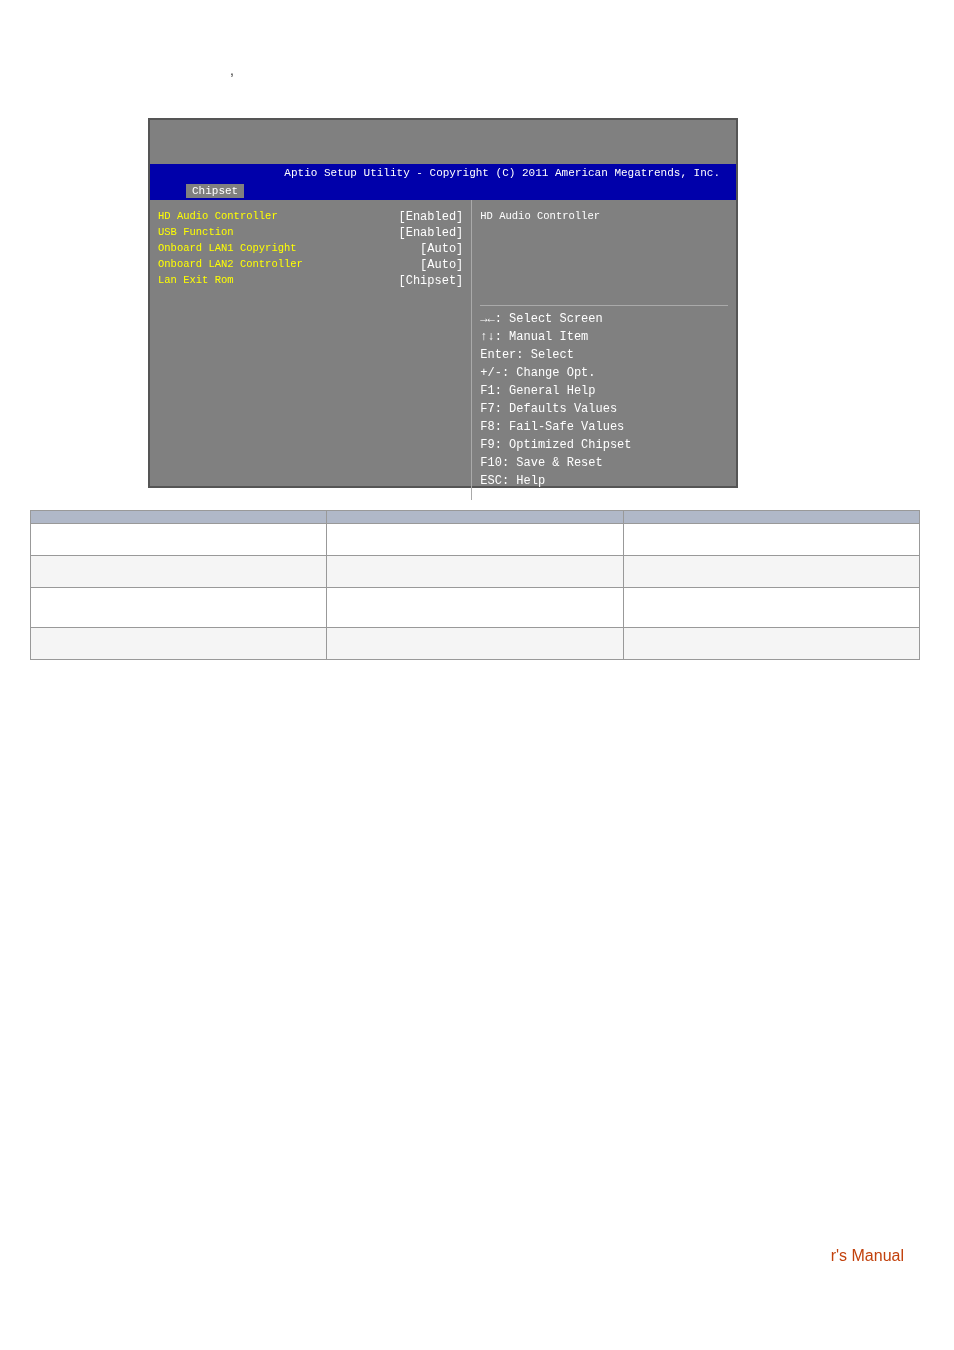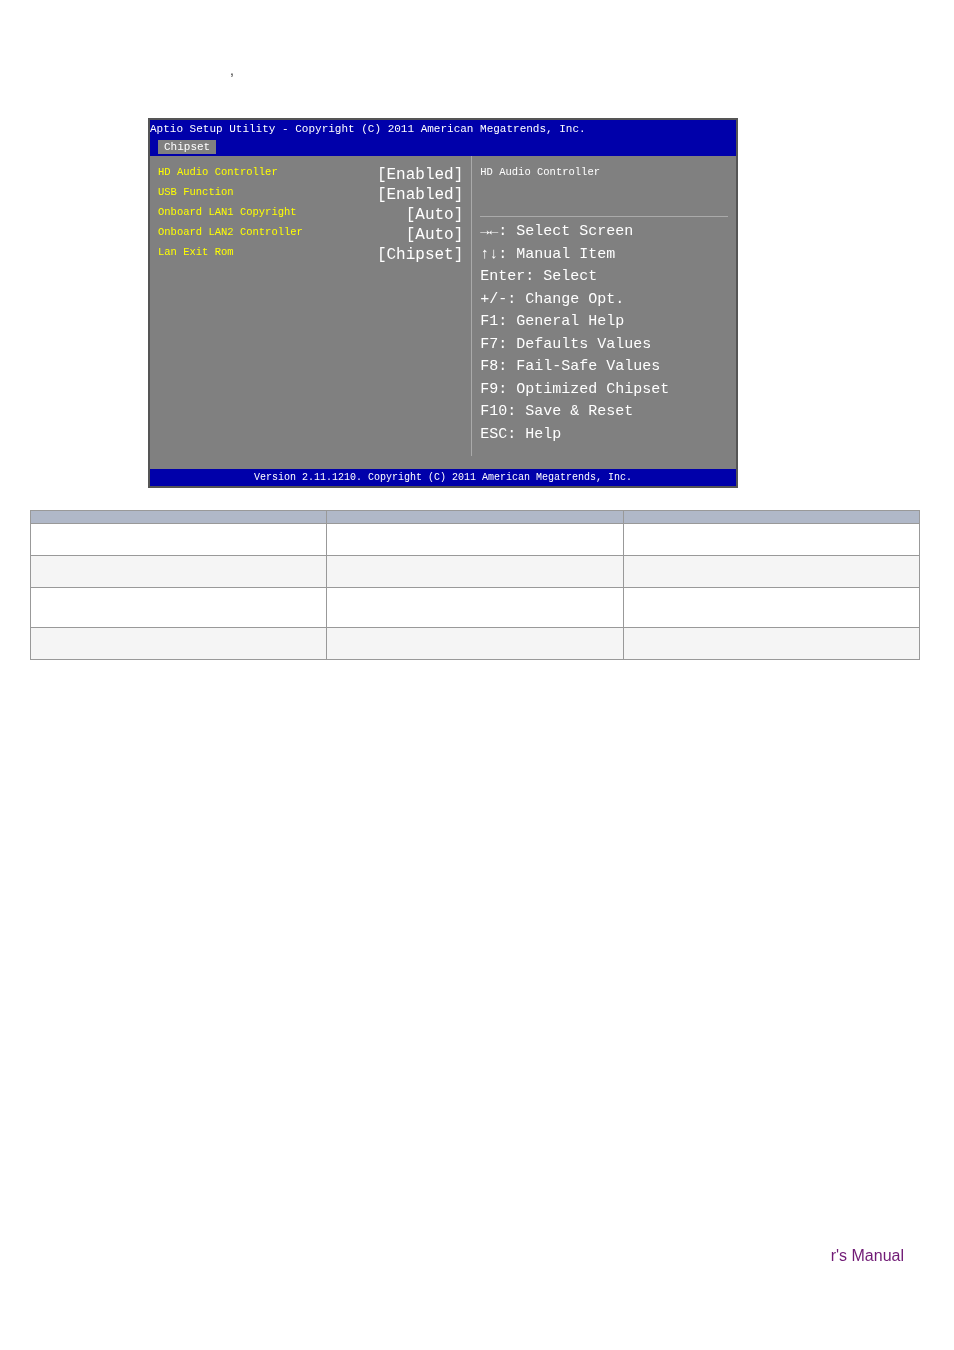--- a/index.html
+++ b/index.html
@@ -26,43 +26,45 @@
       left: 148px;
       width: 590px;
       height: 370px;
       background: #808080;
       border: 2px solid #555;
     }
 
     .bios-header {
       background: #0000aa;
       color: #ffffff;
-      text-align: left;
+      text-align: right;
       font-size: 11px;
       font-family: 'Courier New', monospace;
-      padding: 3px 0;
+      padding: 3px 16px;
+      margin-top: 44px;
     }
 
     .bios-tab-row {
       background: #0000aa;
       padding: 2px 8px;
       display: flex;
       gap: 4px;
     }
 
     .bios-tab {
       font-size: 11px;
       font-family: 'Courier New', monospace;
       color: #ffffff;
       padding: 1px 6px;
     }
 
     .bios-tab.active {
       background: #808080;
       color: #ffffff;
+      margin-left: 28px;
     }
 
     .bios-body {
       display: flex;
       height: calc(100% - 44px - 22px);
     }
 
     .bios-left {
       width: 55%;
       padding: 10px 8px;
@@ -83,39 +85,39 @@
       margin-bottom: 2px;
     }
 
     .bios-item-label {
       font-size: 10.5px;
       font-family: 'Courier New', monospace;
       color: #ffff00;
     }
 
     .bios-item-value {
-      font-size: 16px;
+      font-size: 12px;
       font-family: 'Courier New', monospace;
       color: #ffffff;
     }
 
     .bios-help-title {
       font-size: 10.5px;
       font-family: 'Courier New', monospace;
       color: #ffffff;
       margin-bottom: 8px;
     }
 
     .bios-divider {
       border-top: 1px solid #aaaaaa;
       margin: 4px 0;
     }
 
     .bios-keys {
-      font-size: 15px;
+      font-size: 12px;
       font-family: 'Courier New', monospace;
       color: #ffffff;
       line-height: 1.5;
     }
 
     .bios-footer {
       background: #0000aa;
       color: #ffffff;
       text-align: center;
       font-size: 10px;
@@ -156,21 +158,21 @@
     .info-table tr:nth-child(even) td {
       background: #f5f5f5;
     }
 
     
     .manual-label {
       position: absolute;
       bottom: 85px;
       right: 50px;
       font-size: 16px;
-      color: #701a75;
+      color: #c2410c;
     }
   </style>
 </head>
 <body>
 
 <span class="apostrophe">,</span>
 
 <div class="bios-container">
   <div class="bios-header">Aptio Setup Utility - Copyright (C) 2011 American Megatrends, Inc.</div>
   <div class="bios-tab-row">
@@ -215,21 +217,20 @@
             <div>F1: General Help</div>
             <div>F7: Defaults Values</div>
             <div>F8: Fail-Safe Values</div>
             <div>F9: Optimized Chipset</div>
             <div>F10: Save &amp; Reset</div>
             <div>ESC: Help</div>
           </div>
       </div>
     </div>
   </div>
-  <div class="bios-footer">Version 2.11.1210. Copyright (C) 2011 American Megatrends, Inc.</div>
 </div>
 
 <table class="info-table">
   <thead>
     <tr>
       <th></th>
       <th></th>
       <th></th>
     </tr>
   </thead>

